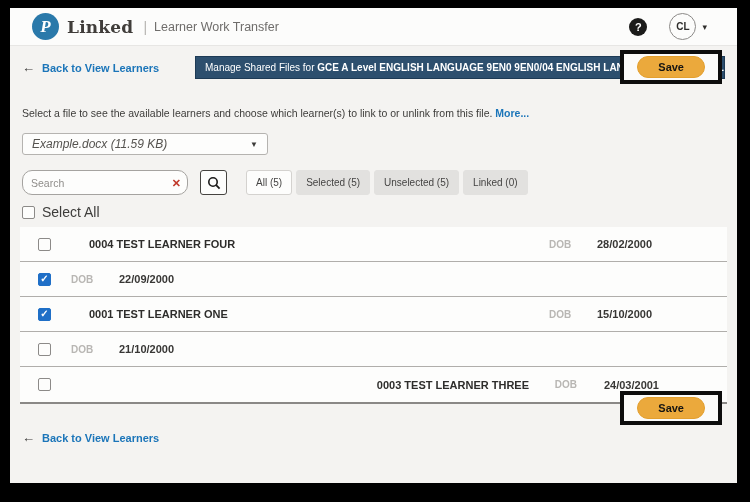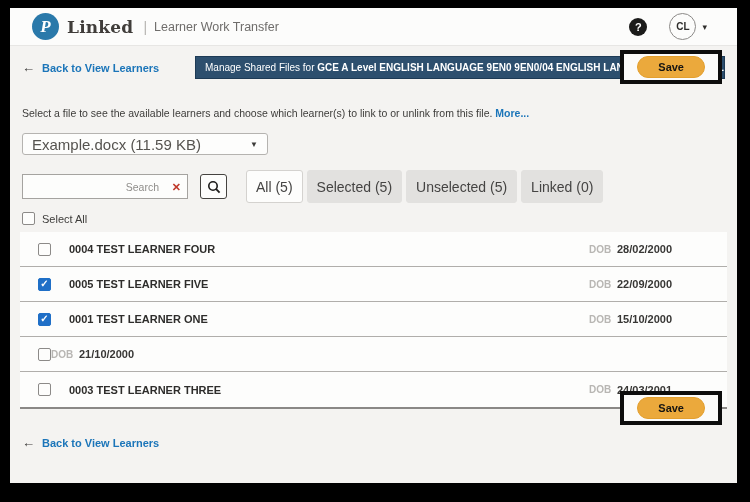--- a/index.html
+++ b/index.html
@@ -50,54 +50,54 @@
               padding:2px 13px; }
   .save-top { top:42px; right:15px; }
   .save-bottom { top:383px; right:15px; }
   .save-btn { background:#eba93c; border:1px solid #e39f2e; border-radius:12px;
               color:#151412; font-size:11px; font-weight:bold; padding:4px 20px;
               cursor:pointer; font-family:"Liberation Sans", sans-serif; }
 
   .file-select { margin-top:12px; width:246px; height:22px; background:#fdfdfc;
                  border:1px solid #b5b3b0; border-radius:3px; display:flex;
                  align-items:center; padding:0 9px; cursor:pointer; }
-  .file-select-value { font-size:15px; color:#55534f; flex:1; }
+  .file-select-value { font-size:12px; color:#55534f; flex:1;font-style:italic; }
   .select-caret { font-size:8px; color:#3c3b39; }
 
   .search-row { margin-top:15px; display:flex; align-items:center; }
   .search-box { position:relative; width:166px; }
-  .search-box input { width:100%; height:25px; border:1px solid #a5a3a0; border-radius:0;
+  .search-box input { width:100%; height:25px; border:1px solid #a5a3a0; border-radius:10px;
                       background:#fdfdfc; font-size:10.5px; padding:0 28px 0 8px;
-                      color:#3d3c3a; font-family:"Liberation Sans", sans-serif; outline:none;text-align:right; }
+                      color:#3d3c3a; font-family:"Liberation Sans", sans-serif; outline:none; }
   .search-box input::placeholder { color:#8f8d8a; }
   .clear-x { position:absolute; right:7px; top:50%; transform:translateY(-50%);
              color:#c0392b; font-size:11px; font-weight:bold; cursor:pointer; line-height:1; }
   .search-btn { margin-left:12px; width:27px; height:25px; background:#fdfdfc;
                 border:1.5px solid #454340; border-radius:3px; display:flex;
                 align-items:center; justify-content:center; cursor:pointer; }
   .chips { margin-left:19px; display:flex; gap:4px; }
-  .chip { border:1px solid #e2e1df; background:#e2e1df; color:#454443; font-size:14px;
-          padding:0 9px; height:33px; border-radius:3px; cursor:pointer;
+  .chip { border:1px solid #e2e1df; background:#e2e1df; color:#454443; font-size:10px;
+          padding:0 9px; height:25px; border-radius:3px; cursor:pointer;
           font-family:"Liberation Sans", sans-serif;text-align:right; }
   .chip.active { background:#fdfdfc; border-color:#d4d2cf; }
 
   .select-all { margin-top:9px; display:flex; align-items:center; cursor:pointer; }
-  .select-all-label { font-size:11px; color:#3d3c3a; margin-left:7px; }
+  .select-all-label { font-size:14px; color:#3d3c3a; margin-left:7px; }
 
   .cb { width:13px; height:13px; border:1px solid #8c8a88; border-radius:2px;
         background:#fdfdfc; display:inline-flex; align-items:center;
         justify-content:center; cursor:pointer; flex:none; }
   .cb.checked { background:#1f6fc7; border-color:#1f6fc7; }
   .cb.checked::after { content:"✓"; color:#fff; font-size:10px; font-weight:bold; line-height:1; }
 
   .learner-list { margin-top:7px; margin-left:-2px; margin-right:-2px;
                   border-bottom:2px solid #8a8886; }
   .learner-row { height:35px; background:#fdfdfc; border-bottom:1px solid #b0aeab;
-                 display:flex; align-items:center; padding-left:18px; }
-  .learner-row:last-child { border-bottom:none; }
+                 display:flex; align-items:center; padding-left:18px;gap:20px; }
+  .learner-row:last-child { border-bottom:none;text-align:right; }
   .learner-name { font-size:11px; font-weight:bold; color:#2e2d2b; margin-left:18px; flex:1; }
   .dob-label { font-size:10px; color:#b8b6b3; font-weight:600; width:28px; }
   .dob-value { font-size:11px; font-weight:600; color:#383735; width:62px; }
   .row-pad { width:48px; flex:none; }
 
   .footer-back { margin-top:26px; display:inline-flex; }
 </style>
 </head>
 <body>
 
@@ -169,21 +169,20 @@
     <div class="learner-list">
       <div class="learner-row">
         <span class="cb learner-cb"></span>
         <span class="learner-name">0004 TEST LEARNER FOUR</span>
         <span class="dob-label">DOB</span>
         <span class="dob-value">28/02/2000</span>
         <span class="row-pad"></span>
       </div>
       <div class="learner-row">
         <span class="cb learner-cb checked"></span>
-        <span class="learner-name">0005 TEST LEARNER FIVE</span>
         <span class="dob-label">DOB</span>
         <span class="dob-value">22/09/2000</span>
         <span class="row-pad"></span>
       </div>
       <div class="learner-row">
         <span class="cb learner-cb checked"></span>
         <span class="learner-name">0001 TEST LEARNER ONE</span>
         <span class="dob-label">DOB</span>
         <span class="dob-value">15/10/2000</span>
         <span class="row-pad"></span>

